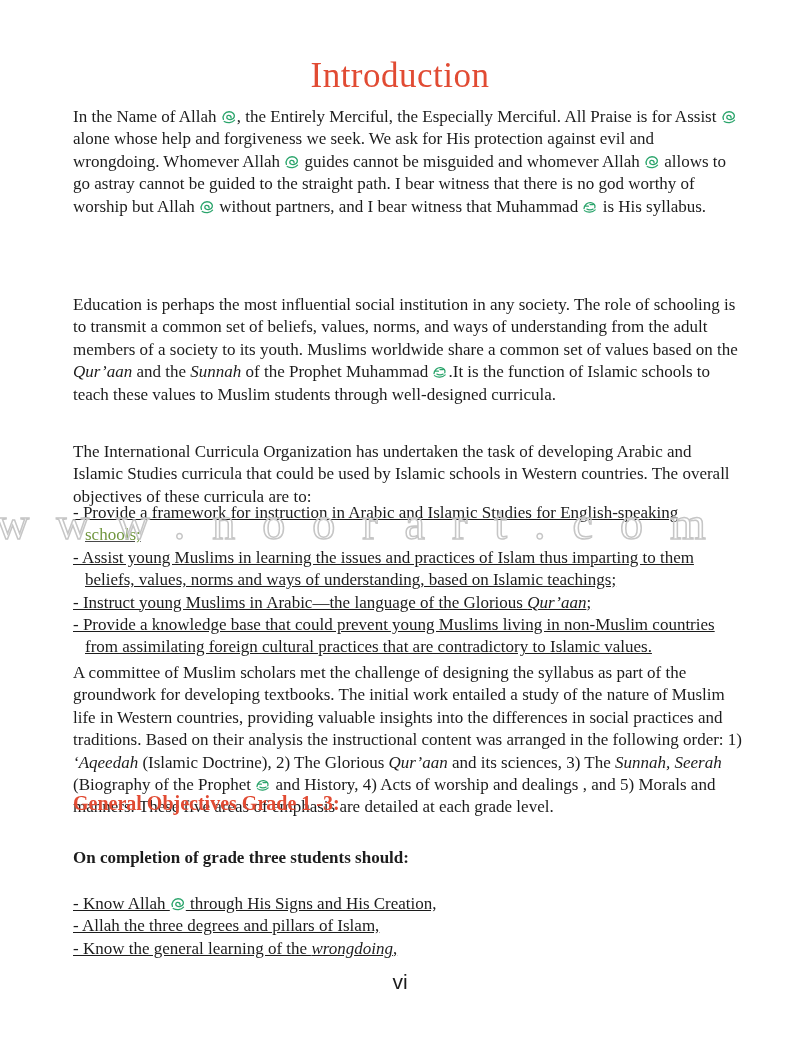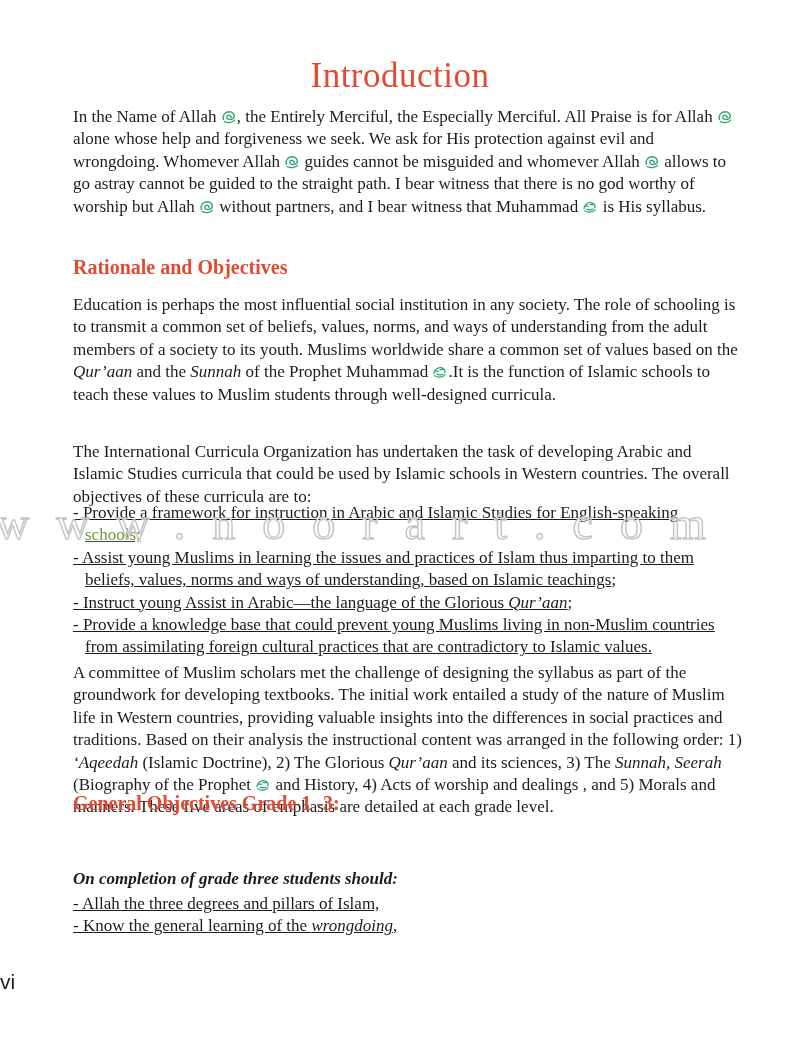--- a/index.html
+++ b/index.html
@@ -28,21 +28,21 @@
   .watermark {
     position:absolute; left:-4px; top:497px; width:810px; height:52px;
     font-family:"Liberation Serif", serif;
     font-size:46px; letter-spacing:27px; white-space:nowrap; overflow:hidden;
     color:transparent;
     -webkit-text-stroke:1.5px var(--watermark-gray,#c6c6c6);
     text-shadow:0 0 0 rgba(0,0,0,0);
     pointer-events:none;
   }
   .pagenum {
-    position:absolute; left:0; top:970px; width:800px; 
+    position:absolute; left:0; top:970px; width:800px; text-align:center;
     font-family:"Liberation Sans", sans-serif; font-size:21px; color:#1c1c1c;
   }
 </style>
 </head>
 <body>
 
 <svg width="0" height="0" style="position:absolute" aria-hidden="true">
   <defs>
     <symbol id="hon-a" viewBox="0 0 20 20">
       <path d="M3 13 C1.5 8 5 3.5 10 3.5 C15 3.5 17.5 7 16.5 10 C15.5 13 11 14 8.5 12.5 C6.5 11.3 7 8.5 9 8 C11 7.5 13 9 12.5 11" fill="none" stroke="currentColor" stroke-width="1.7" stroke-linecap="round"></path>
@@ -54,56 +54,58 @@
     </symbol>
   </defs>
 </svg>
 
 <div class="page">
 
   <div class="title">Introduction</div>
 
   <p class="block" style="top:106px;"><span>In the Name of Allah </span><svg class="hon" viewBox="0 0 20 20">
         <use href="#hon-a"></use>
-      </svg><span>, the Entirely Merciful, the Especially Merciful. All Praise is for Allah </span><svg class="hon" viewBox="0 0 20 20">
+      </svg><span>, the Entirely Merciful, the Especially Merciful. All Praise is for Assist </span><svg class="hon" viewBox="0 0 20 20">
         <use href="#hon-a"></use>
       </svg><span> alone whose help and forgiveness we seek. We ask for His protection against evil and wrongdoing. Whomever Allah </span><svg class="hon" viewBox="0 0 20 20">
         <use href="#hon-a"></use>
       </svg><span> guides cannot be misguided and whomever Allah </span><svg class="hon" viewBox="0 0 20 20">
         <use href="#hon-a"></use>
       </svg><span> allows to go astray cannot be guided to the straight path. I bear witness that there is no god worthy of worship but Allah </span><svg class="hon" viewBox="0 0 20 20">
         <use href="#hon-a"></use>
       </svg><span> without partners, and I bear witness that Muhammad </span><svg class="hon" viewBox="0 0 20 20">
         <use href="#hon-m"></use>
       </svg><span> is His syllabus.</span></p>
 
-  <h2 class="block red-heading" style="top:256px;">Rationale and Objectives</h2>
 
   <p class="block" style="top:294px;"><span>Education is perhaps the most influential social institution in any society. The role of schooling is to transmit a common set of beliefs, values, norms, and ways of understanding from the adult members of a society to its youth. Muslims worldwide share a common set of values based on the </span><span class="it">Qur’aan</span><span> and the </span><span class="it">Sunnah</span><span> of the Prophet Muhammad </span><svg class="hon" viewBox="0 0 20 20">
         <use href="#hon-m"></use>
       </svg><span>.It is the function of Islamic schools to teach these values to Muslim students through well-designed curricula.</span></p>
 
   <p class="block" style="top:441px;">The International Curricula Organization has undertaken the task of developing Arabic and Islamic Studies curricula that could be used by Islamic schools in Western countries. The overall objectives of these curricula are to:</p>
 
   <div class="block" style="top:502px;">
     <div class="bullet"><span>- Provide a framework for instruction in Arabic and Islamic Studies for English-speaking</span><span class="cont degraded">schools;</span></div>
     <div class="bullet"><span>- Assist young Muslims in learning the issues and practices of Islam thus imparting to them</span><span class="cont">beliefs, values, norms and ways of understanding, based on Islamic teachings;</span></div>
-    <div class="bullet"><span>- Instruct young Assist in Arabic—the language of the Glorious </span><span class="it">Qur’aan</span><span>;</span></div>
+    <div class="bullet"><span>- Instruct young Muslims in Arabic—the language of the Glorious </span><span class="it">Qur’aan</span><span>;</span></div>
     <div class="bullet"><span>- Provide a knowledge base that could prevent young Muslims living in non-Muslim countries</span><span class="cont">from assimilating foreign cultural practices that are contradictory to Islamic values.</span></div>
   </div>
 
   <p class="block" style="top:662px;"><span>A committee of Muslim scholars met the challenge of designing the syllabus as part of the groundwork for developing textbooks. The initial work entailed a study of the nature of Muslim life in Western countries, providing valuable insights into the differences in social practices and traditions. Based on their analysis the instructional content was arranged in the following order: 1) </span><span class="it">‘Aqeedah</span><span> (Islamic Doctrine), 2) The Glorious </span><span class="it">Qur’aan</span><span> and its sciences, 3) The </span><span class="it">Sunnah, Seerah</span><span> (Biography of the Prophet </span><svg class="hon" viewBox="0 0 20 20">
         <use href="#hon-m"></use>
       </svg><span> and History, 4) Acts of worship and dealings , and 5) Morals and manners. These five areas of emphasis are detailed at each grade level.</span></p>
 
   <h2 class="block red-heading" style="top:792px;">General Objectives Grade 1 -3:</h2>
 
-  <p class="block bold-lead" style="top:868px;font-style:italic;">On completion of grade three students should:</p>
+  <p class="block bold-lead" style="top:847px;">On completion of grade three students should:</p>
 
   <div class="block" style="top:893px;">
+    <div class="bullet"><span>- Know Allah </span><svg class="hon" viewBox="0 0 20 20">
+          <use href="#hon-a"></use>
+        </svg><span> through His Signs and His Creation,</span></div>
     <div class="bullet">- Allah the three degrees and pillars of Islam,</div>
     <div class="bullet"><span>- Know the general learning of the </span><span class="it">wrongdoing</span><span>,</span></div>
   </div>
 
   <div class="watermark">www.noorart.com</div>
 
   <div class="pagenum">vi</div>
 
 </div>
 

